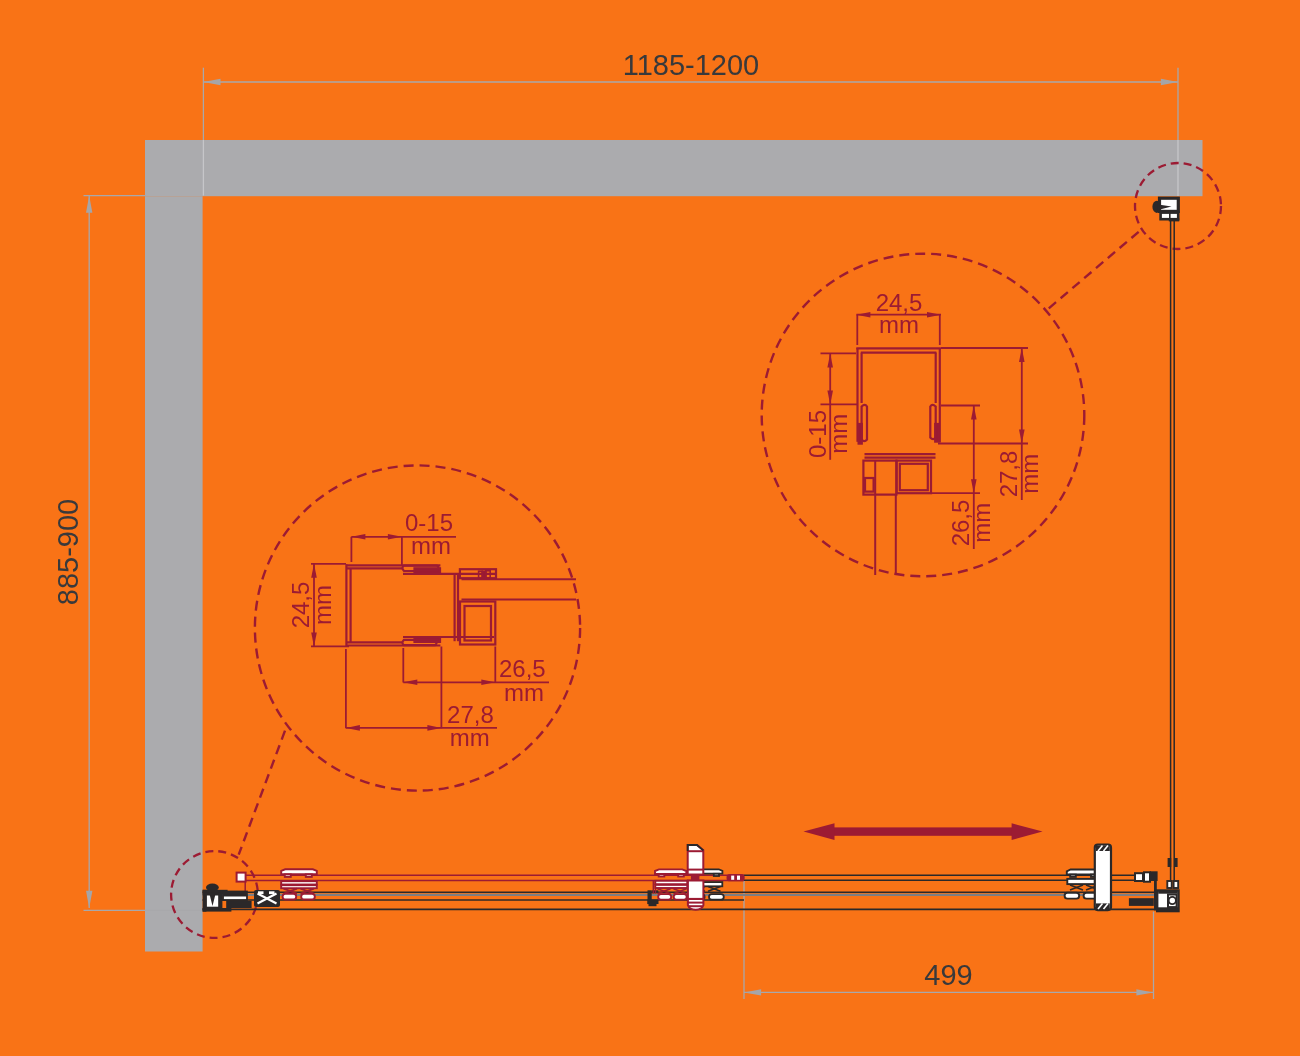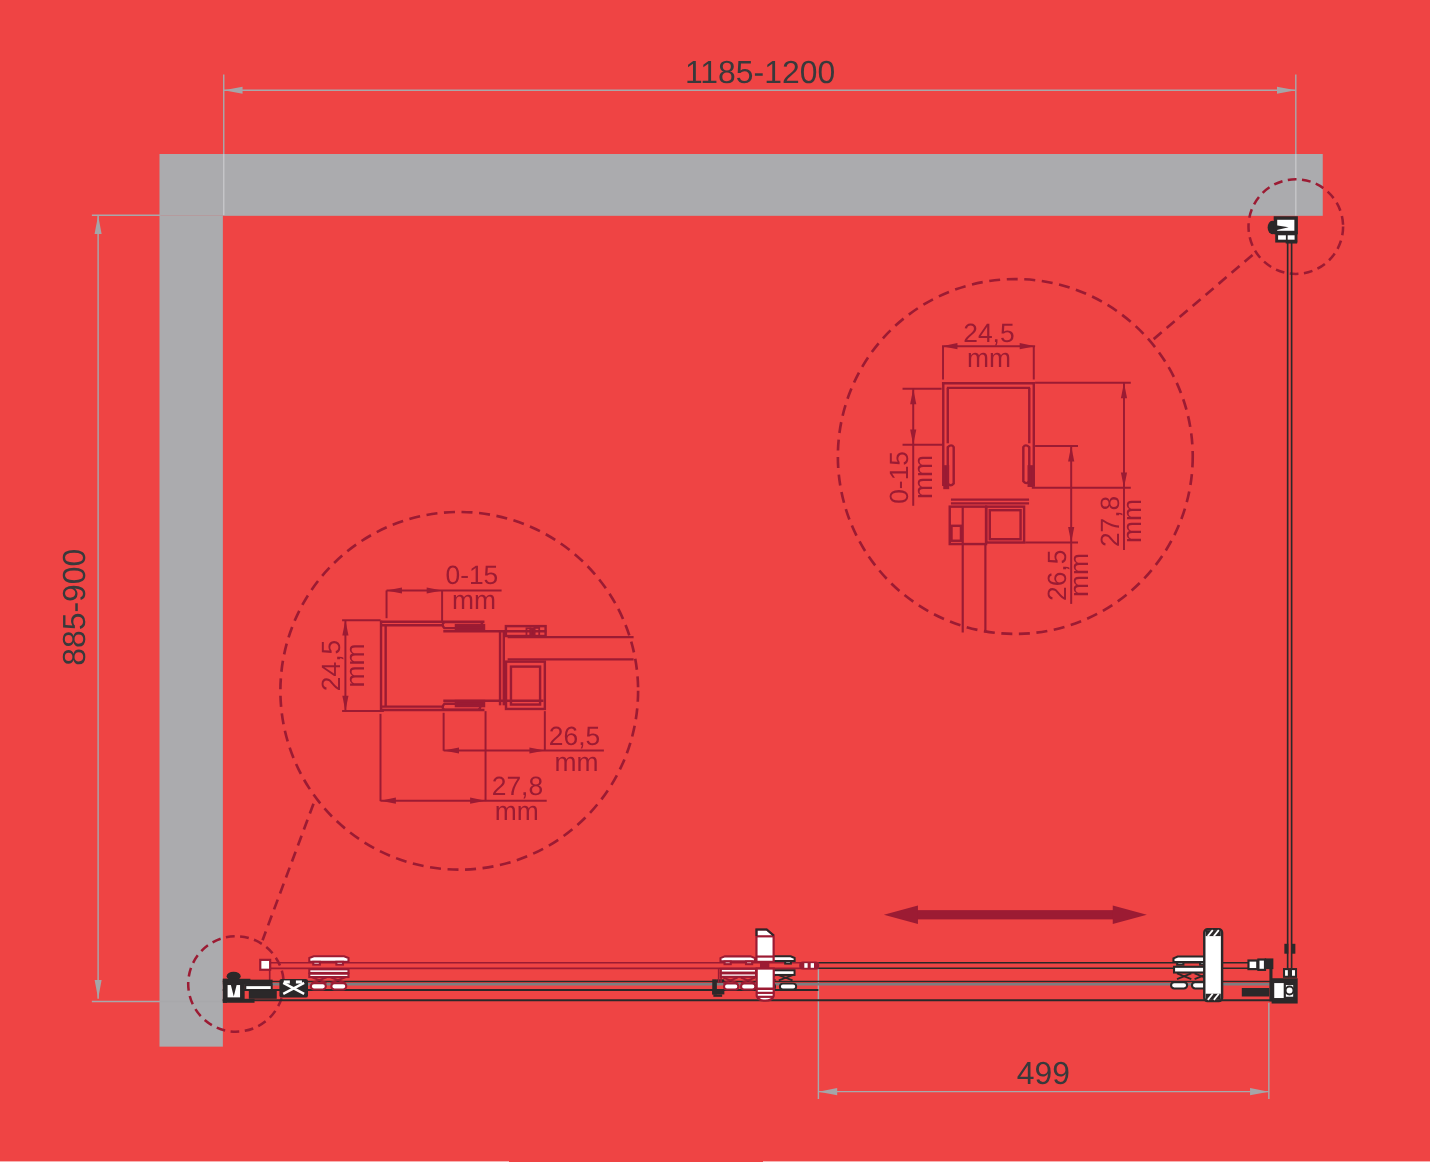--- a/index.html
+++ b/index.html
@@ -1,16 +1,16 @@
 <!DOCTYPE html>
 <html><head>
 <meta charset="utf-8">
 <style>
   html,body{margin:0;padding:0;background:#ffffff;}
-  #page{width:1300px;height:1056px;position:relative;overflow:hidden;background:#ef4444;}
+  #page{width:1300px;height:1056px;position:relative;overflow:hidden;background:#f97316;}
   svg{display:block;}
   text{font-family:"Liberation Sans", sans-serif;}
 </style>
 </head>
 <body>
 <div id="page">
 <svg width="1300" height="1056" viewBox="0 0 1300 1056">
 
   <rect x="145" y="140" width="1057.5" height="56.2" fill="#ABABAE"></rect>
   <rect x="145" y="196.2" width="57.6" height="755.3" fill="#ABABAE"></rect>

